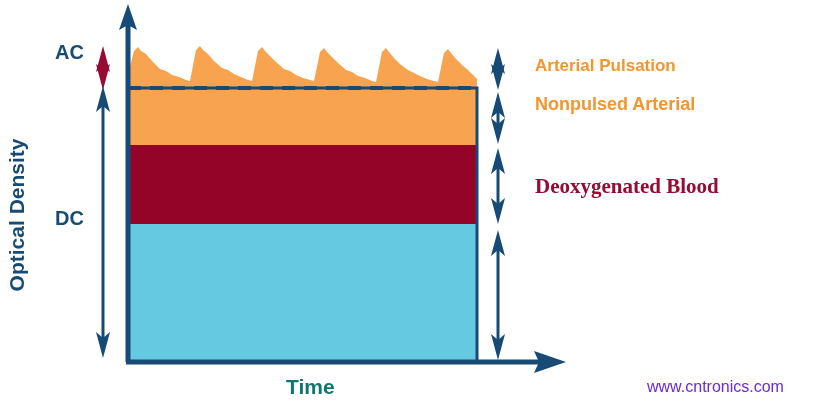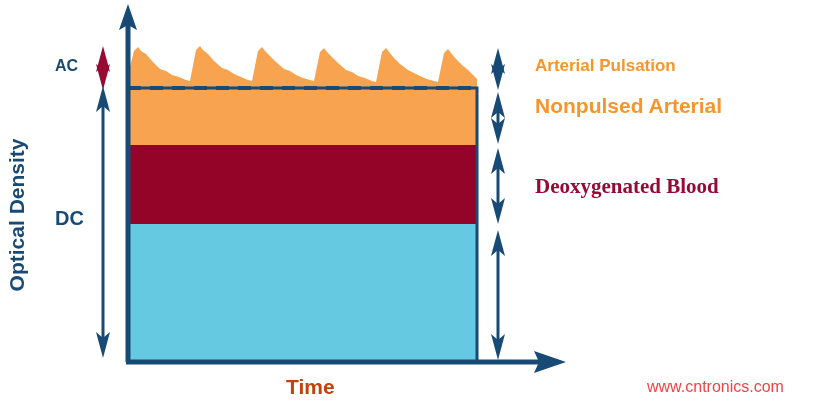--- a/index.html
+++ b/index.html
@@ -47,65 +47,65 @@
     width: 150px;
     position: absolute;
     left: -58px;
     top: 64px;
     text-align: center;
   }
   #axis-label-x {
     left: 286px;
     top: 375px;
     font-size: 21px;
-    color: #c2410c;
+    color: #0f766e;
   }
   #label-ac {
     left: 55px;
-    top: 57px;
-    font-size: 16px;
+    top: 41px;
+    font-size: 20px;
     color: #174A74;
   }
   #label-dc {
     left: 55px;
     top: 207px;
     font-size: 20px;
     color: #174A74;
   }
   #legend-arterial-pulsation {
     left: 535px;
     top: 56px;
     font-size: 17px;
     color: #F4952D;
   }
   #legend-nonpulsed {
     left: 535px;
     top: 94px;
-    font-size: 21px;
+    font-size: 18px;
     color: #F4952D;
   }
   #legend-deoxygenated {
     left: 535px;
     top: 174px;
     font-size: 21px;
     color: #960A33;
     font-family: Liberation Serif, serif;
   }
   #legend-skin-bone {
     left: 535px;
     top: 273px;
     font-size: 21px;
     color: #00A6DB;
   }
   #watermark {
     left: 647px;
     top: 378px;
     font-size: 16px;
     font-weight: normal;
-    color: #ef4444;
+    color: #6d28d9;
   }
 </style>
 </head>
 <body>
 
 <div id="diagram-root">
 
   <svg id="diagram-svg" viewBox="0 0 825 404">
     <defs>
       <marker id="navyArrowUp" markerWidth="10" markerHeight="10" refX="5" refY="9" orient="auto-start-reverse" markerUnits="userSpaceOnUse">

